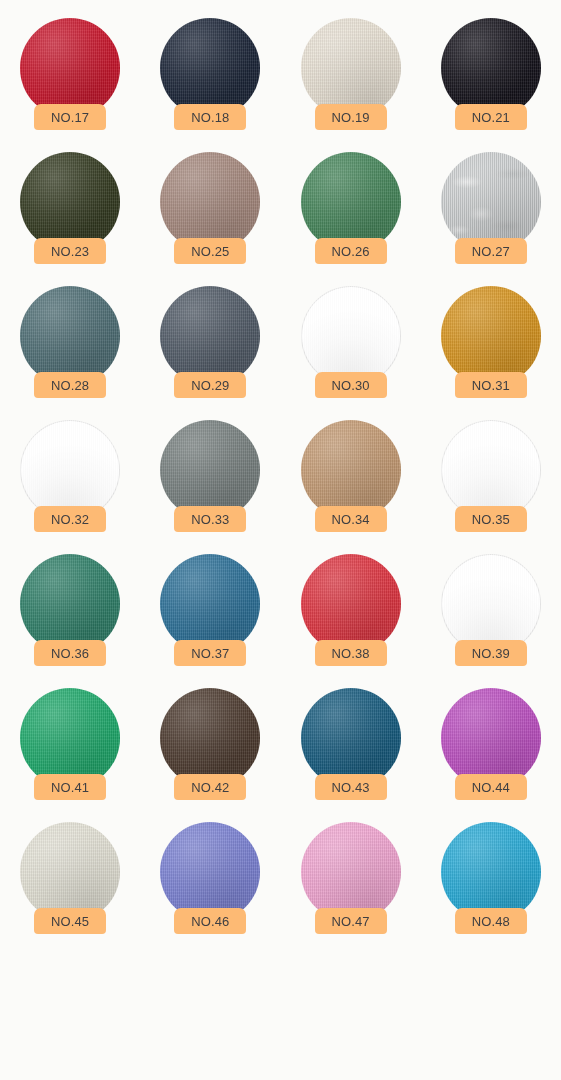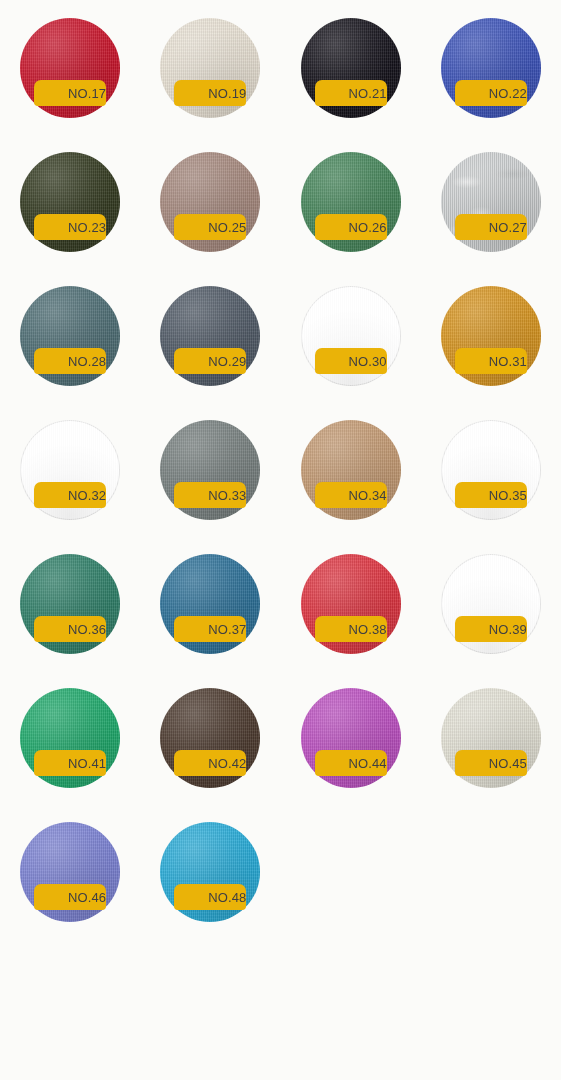--- a/index.html
+++ b/index.html
@@ -117,28 +117,28 @@
       radial-gradient(ellipse 18px 11px at 40% 62%, rgba(255,255,255,0.45), rgba(255,255,255,0) 70%),
       radial-gradient(ellipse 24px 9px at 66% 74%, rgba(0,0,0,0.06), rgba(0,0,0,0) 72%),
       radial-gradient(ellipse 16px 7px at 18% 78%, rgba(255,255,255,0.40), rgba(255,255,255,0) 72%);
   }
 
   
   .label-notch {
     position: absolute;
     left: 50%;
     transform: translateX(-50%);
-    top: 72px;
+    top: 96px;
     width: 72px;
     height: 26px;
-    background: #eab308;
+    background: #fdba74;
     border-radius: 7px 7px 4px 4px;
     display: flex;
     align-items: center;
-    justify-content: flex-end;
+    justify-content: center;
     z-index: 3;
   }
 
   .label-text {
     font-family: "Liberation Sans", sans-serif;
     font-size: 13px;
     letter-spacing: 0.1px;
     color: #3f3f42;
     line-height: 1;
     white-space: nowrap;
@@ -152,47 +152,47 @@
       <div class="swatch-cell">
         <div class="chip" style="background-color: rgb(200, 21, 43);">
           <div class="weave"></div>
           <div class="shade"></div>
         </div>
         <div class="label-notch">
           <span class="label-text">NO.17</span>
         </div>
       </div>
       <div class="swatch-cell">
+        <div class="chip" style="background-color: rgb(27, 37, 56);">
+          <div class="weave"></div>
+          <div class="shade"></div>
+        </div>
+        <div class="label-notch">
+          <span class="label-text">NO.18</span>
+        </div>
+      </div>
+      <div class="swatch-cell">
         <div class="chip" style="background-color: rgb(231, 224, 211);">
           <div class="weave"></div>
           <div class="shade"></div>
         </div>
         <div class="label-notch">
           <span class="label-text">NO.19</span>
         </div>
       </div>
       <div class="swatch-cell">
         <div class="chip" style="background-color: rgb(20, 18, 26);">
           <div class="weave"></div>
           <div class="shade"></div>
         </div>
         <div class="label-notch">
           <span class="label-text">NO.21</span>
         </div>
       </div>
       <div class="swatch-cell">
-        <div class="chip" style="background-color: rgb(59, 82, 184);">
-          <div class="weave"></div>
-          <div class="shade"></div>
-        </div>
-        <div class="label-notch">
-          <span class="label-text">NO.22</span>
-        </div>
-      </div>
-      <div class="swatch-cell">
         <div class="chip" style="background-color: rgb(51, 58, 32);">
           <div class="weave"></div>
           <div class="shade"></div>
         </div>
         <div class="label-notch">
           <span class="label-text">NO.23</span>
         </div>
       </div>
       <div class="swatch-cell">
         <div class="chip" style="background-color: rgb(165, 136, 125);">
@@ -341,20 +341,29 @@
       <div class="swatch-cell">
         <div class="chip" style="background-color: rgb(76, 58, 46);">
           <div class="weave"></div>
           <div class="shade"></div>
         </div>
         <div class="label-notch">
           <span class="label-text">NO.42</span>
         </div>
       </div>
       <div class="swatch-cell">
+        <div class="chip" style="background-color: rgb(22, 91, 126);">
+          <div class="weave"></div>
+          <div class="shade"></div>
+        </div>
+        <div class="label-notch">
+          <span class="label-text">NO.43</span>
+        </div>
+      </div>
+      <div class="swatch-cell">
         <div class="chip" style="background-color: rgb(187, 79, 192);">
           <div class="weave"></div>
           <div class="shade"></div>
         </div>
         <div class="label-notch">
           <span class="label-text">NO.44</span>
         </div>
       </div>
       <div class="swatch-cell">
         <div class="chip" style="background-color: rgb(226, 224, 212);">
@@ -365,20 +374,29 @@
           <span class="label-text">NO.45</span>
         </div>
       </div>
       <div class="swatch-cell">
         <div class="chip" style="background-color: rgb(122, 129, 210);">
           <div class="weave"></div>
           <div class="shade"></div>
         </div>
         <div class="label-notch">
           <span class="label-text">NO.46</span>
+        </div>
+      </div>
+      <div class="swatch-cell">
+        <div class="chip" style="background-color: rgb(240, 165, 208);">
+          <div class="weave"></div>
+          <div class="shade"></div>
+        </div>
+        <div class="label-notch">
+          <span class="label-text">NO.47</span>
         </div>
       </div>
       <div class="swatch-cell">
         <div class="chip" style="background-color: rgb(39, 170, 214);">
           <div class="weave"></div>
           <div class="shade"></div>
         </div>
         <div class="label-notch">
           <span class="label-text">NO.48</span>
         </div>

